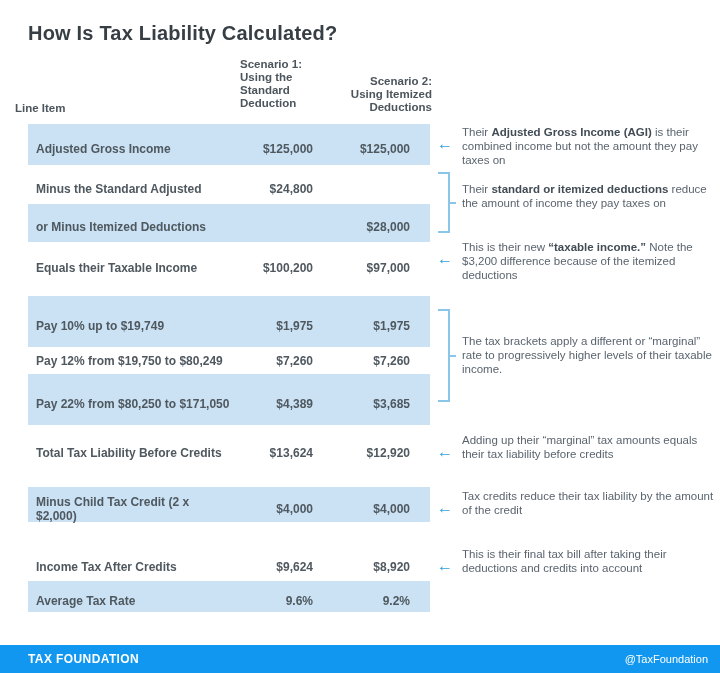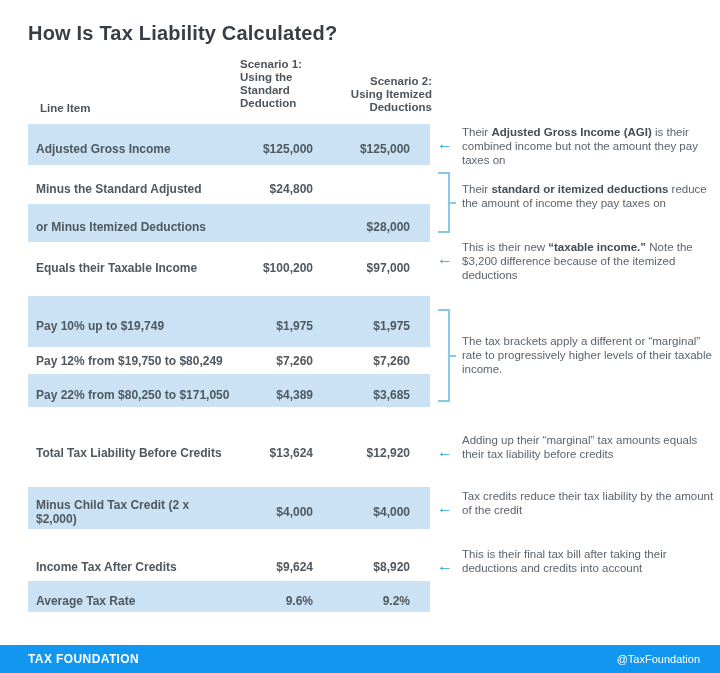--- a/index.html
+++ b/index.html
@@ -5,36 +5,36 @@
   html,body { margin:0; padding:0; background:#ffffff; }
   .canvas {
     position:relative; width:720px; height:673px; background:#fff;
     font-family:"Liberation Sans", sans-serif; overflow:hidden;
   }
   .title {
     position:absolute; left:28px; top:22px;
     font-size:20px; font-weight:bold; color:#373e44; letter-spacing:0.2px;
   }
   .hdr { position:absolute; font-size:11.5px; font-weight:bold; color:#4c555c; line-height:13px; }
-  .hdr-line-item { left:40px; top:102px;text-align:center; }
+  .hdr-line-item { left:15px; top:102px;text-align:center; }
   .hdr-s1 { left:240px; top:46px; width:94px; text-align:left; white-space:pre-line;margin-top:12px; }
   .hdr-s2 { left:338px; top:75px; width:94px; text-align:right; white-space:pre-line; }
 
   .row {
     position:absolute; left:28px; width:402px; box-sizing:border-box;
     display:flex; align-items:center; padding:8px 20px 0 8px;
     font-size:12px; font-weight:bold; color:#4f585f;
   }
   .row.blue { background: var(--row-blue, #cae2f3); }
   .row .lbl { flex:1; text-align:left; }
   .row .v1 { width:80px; text-align:right; }
   .row .v2 { width:97px; text-align:right; }
   .r0{top:124px;height:41px} .r1{top:167px;height:36px} .r2{top:204px;height:38px}
   .r3{top:246px;height:35px} .r4{top:296px;height:51px} .r5{top:340px;height:33px}
-  .r6{top:374px;height:33px} .r7{top:431px;height:35px} .r8{top:487px;height:42px}
+  .r6{top:374px;height:51px} .r7{top:431px;height:35px} .r8{top:487px;height:35px}
   .r9{top:545px;height:35px} .r10{top:581px;height:31px}
 
   .note {
     position:absolute; left:437px; width:278px; display:flex; gap:9px;
     font-size:11.5px; line-height:14px; color:#5a646e;
   }
   .note .arrow {
     color: var(--arrow-blue, #2d9fd8); font-size:16px; line-height:1;
     font-weight:bold; margin-top:11px; flex:0 0 16px; text-align:left;
   }
@@ -51,21 +51,21 @@
     content:""; position:absolute; right:-8px; top:50%; margin-top:-1px;
     width:8px; height:2px; background: var(--bracket-blue, #8ac6e8);
   }
   .b1 { top:172px; height:61px; }
   .b2 { top:309px; height:93px; }
 
   .footer {
     position:absolute; left:0; top:645px; width:720px; height:28px;
     background: var(--footer-blue, #1197f0);
     display:flex; align-items:center; justify-content:space-between;
-    padding:0 20px 0 28px; box-sizing:border-box;
+    padding:0 12px 0 28px; box-sizing:border-box;
   }
   .footer .brand { color:#fff; font-size:12px; font-weight:bold; letter-spacing:0.4px; }
   .footer .handle { color:#fff; font-size:11px; }
 </style>
 </head>
 <body>
 
 <div class="canvas">
 
   <div class="title">How Is Tax Liability Calculated?</div>

